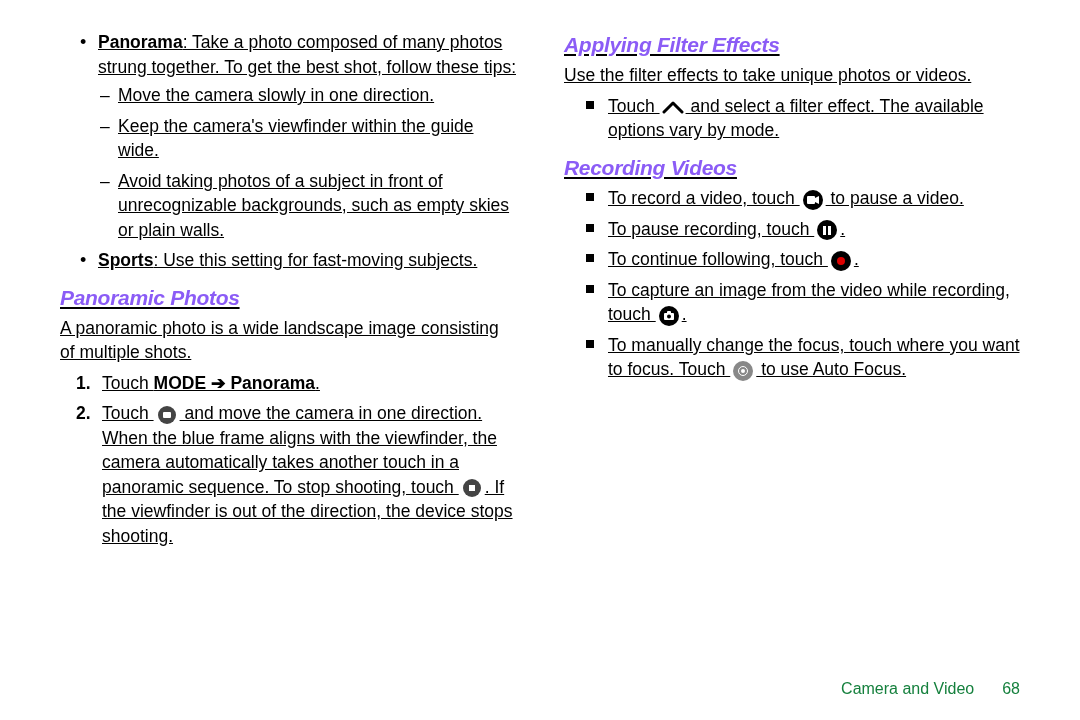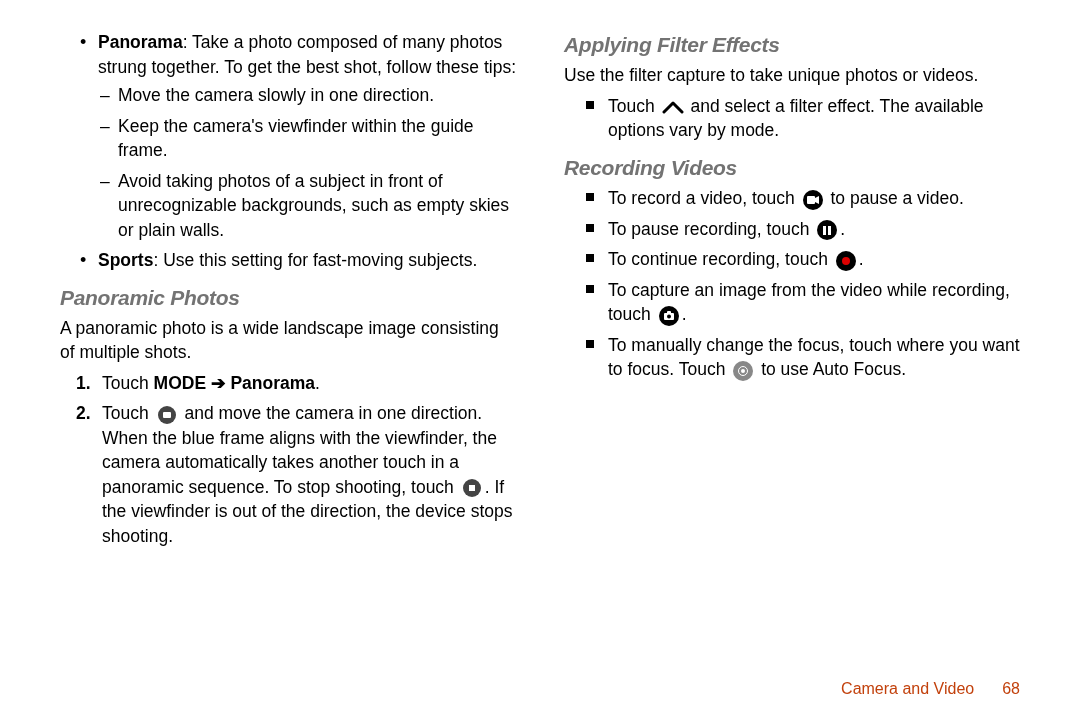--- a/index.html
+++ b/index.html
@@ -12,27 +12,27 @@
     font-size: 17.5px;
     line-height: 1.4;
     color: #000;
     padding: 30px 60px 20px 60px;
     position: relative;
   }
   .columns {
     display: flex;
     gap: 48px;
   }
-  .col { flex: 1; }
+  .col { flex: 1; text-decoration: underline; }
   .bold { font-weight: bold; }
   .heading {
     font-family: Arial, Helvetica, sans-serif;
     font-weight: bold;
     font-style: italic;
-    color: #737373;
+    color: #8b5cf6;
     font-size: 21px;
     margin: 10px 0 4px 0;
     letter-spacing: -0.3px;
   }
   ul.bullets { list-style: none; padding: 0; margin: 0; }
   ul.bullets > li { position: relative; padding-left: 38px; margin-bottom: 6px; }
   ul.bullets > li::before {
     content: "•";
     position: absolute;
     left: 20px;
@@ -78,40 +78,40 @@
   }
   .circleicon {
     width: 20px; height: 20px; border-radius: 50%; background: #000;
     display: flex; align-items: center; justify-content: center;
   }
   .footer {
     position: absolute;
     bottom: 20px;
     right: 60px;
     font-size: 16px;
-    color: #c2410c;
+    color: #15803d;
     display: flex;
     align-items: baseline;
     gap: 28px;
   }
   .para { margin: 2px 0 6px 0; }
 </style>
 </head>
 <body>
 
 <div class="columns">
 
   <div class="col">
 
     <ul class="bullets">
       <li>
         <span class="bold">Panorama</span><span>: Take a photo composed of many photos strung together. To get the best shot, follow these tips:</span>
         <ul class="dashes">
           <li>Move the camera slowly in one direction.</li>
-          <li>Keep the camera's viewfinder within the guide frame.</li>
+          <li>Keep the camera's viewfinder within the guide wide.</li>
           <li>Avoid taking photos of a subject in front of unrecognizable backgrounds, such as empty skies or plain walls.</li>
         </ul>
       </li>
       <li>
         <span class="bold">Sports</span><span>: Use this setting for fast-moving subjects.</span>
       </li>
     </ul>
 
     <div class="heading">Panoramic Photos</div>
     <div class="para">A panoramic photo is a wide landscape image consisting of multiple shots.</div>
@@ -130,21 +130,21 @@
               <span style="width:6px;height:6px;background:#fff"></span>
             </span>
           </span><span>. If the viewfinder is out of the direction, the device stops shooting.</span>
       </li>
     </ol>
   </div>
 
   <div class="col">
 
     <div class="heading" style="margin-top:0">Applying Filter Effects</div>
-    <div class="para">Use the filter capture to take unique photos or videos.</div>
+    <div class="para">Use the filter effects to take unique photos or videos.</div>
     <ul class="squares">
       <li>
         <span>Touch </span><span class="iconwrap">
             <svg width="22" height="14" viewBox="0 0 22 14">
               <polyline points="2,12 11,3 20,12" fill="none" stroke="#000" stroke-width="3" stroke-linecap="round" stroke-linejoin="round"></polyline>
             </svg>
           </span><span> and select a filter effect. The available options vary by mode.</span>
       </li>
     </ul>
 
@@ -164,21 +164,21 @@
         <span>To pause recording, touch </span><span class="iconwrap">
             <span class="circleicon">
               <span style="display:flex;gap:2px">
                 <span style="width:3px;height:9px;background:#fff"></span>
                 <span style="width:3px;height:9px;background:#fff"></span>
               </span>
             </span>
           </span><span>.</span>
       </li>
       <li>
-        <span>To continue recording, touch </span><span class="iconwrap">
+        <span>To continue following, touch </span><span class="iconwrap">
             <span class="circleicon">
               <span style="width:8px;height:8px;border-radius:50%;background:#d00"></span>
             </span>
           </span><span>.</span>
       </li>
     </ul>
     <ul class="squares">
       <li>
         <span>To capture an image from the video while recording, touch </span><span class="iconwrap">
             <span class="circleicon">

